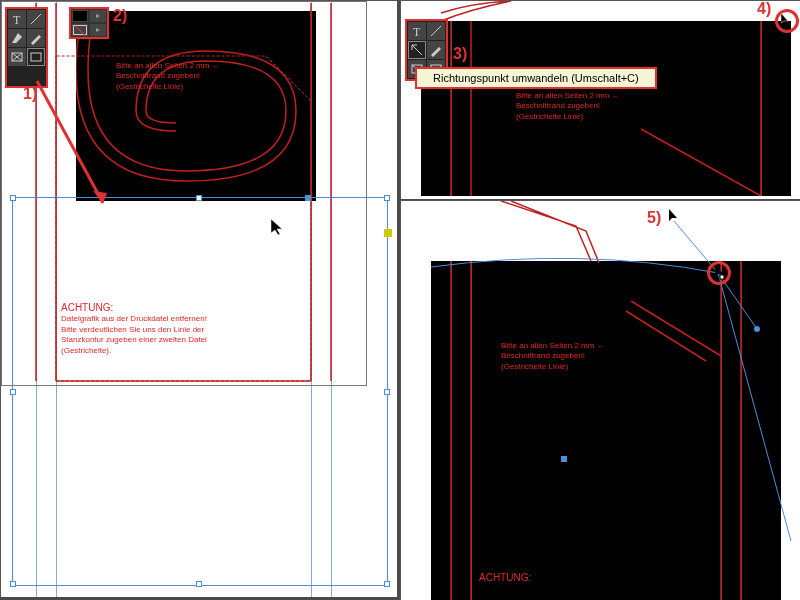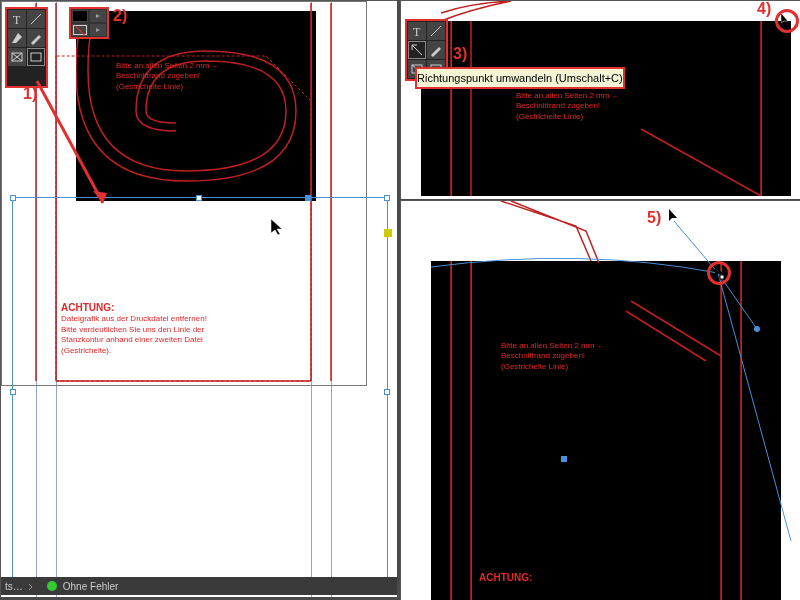--- a/index.html
+++ b/index.html
@@ -16,41 +16,41 @@
 
   .black-rect { position: absolute; background: #000; }
   .black-left-top { left: 75px; top: 10px; width: 240px; height: 190px; }
   .black-left-bottom { left: 20px; top: 200px; width: 366px; height: 385px; border: 1px solid #777; }
 
   .guide-v { position: absolute; width: 1px; background: #6080c0; opacity: 0.7; top: 0; bottom: 0; }
 
   .redline { stroke: #c02020; stroke-width: 1.5; fill: none; }
   .redline-dash { stroke: #c02020; stroke-width: 1; fill: none; stroke-dasharray: 3,2; }
   .red-text { color: #e02828; font-size: 8px; line-height: 1.3; position: absolute; font-family: Arial, sans-serif; }
-  .red-text-bold { font-weight: bold; font-size: 10px; }
+  .red-text-bold { font-weight: normal; font-size: 10px; }
 
   .toolbox { position: absolute; display: grid; grid-template-columns: 18px 18px; gap: 1px; background: #222; border: 2px solid #e03030; padding: 1px; z-index: 50; }
   .tool-btn { width: 18px; height: 18px; background: #444; display: flex; align-items: center; justify-content: center; cursor: pointer; }
   .tool-btn.sel { background: #222; border: 1px solid #888; }
   .tool-btn svg { width: 14px; height: 14px; }
 
   .swatch { position: absolute; display: flex; gap: 0; background: #222; border: 2px solid #e03030; z-index: 50; }
   .swatch-col { display: flex; flex-direction: column; }
   .swatch-cell { width: 18px; height: 14px; background: #444; border: 1px solid #333; display: flex; align-items: center; justify-content: center; }
   .swatch-fill { width: 14px; height: 10px; }
 
   .anno-num { position: absolute; color: #e03030; font-weight: bold; font-size: 16px; z-index: 60; }
   .arrow { position: absolute; z-index: 55; }
   .circle-anno { position: absolute; width: 24px; height: 24px; border: 3px solid #e03030; border-radius: 50%; z-index: 60; }
 
   .sel-handle { position: absolute; width: 6px; height: 6px; background: #fff; border: 1px solid #4a90d9; z-index: 30; }
   .sel-handle.center { background: #4a90d9; }
   .sel-border { position: absolute; border: 1px solid #4a90d9; z-index: 25; pointer-events: none; }
 
-  .tooltip { position: absolute; background: #f5f5d5; border: 1px solid #888; padding: 3px 0; font-size: 11px; z-index: 100; white-space: nowrap; }
+  .tooltip { position: absolute; background: #f5f5d5; border: 1px solid #888; padding: 3px 16px; font-size: 11px; z-index: 100; white-space: nowrap; }
 
   .cursor { position: absolute; z-index: 70; }
   .bezier { stroke: #4a90d9; stroke-width: 1; fill: none; }
 
   .statusbar { position: absolute; bottom: 0; left: 0; width: 396px; height: 18px; background: #3a3a3a; display: flex; align-items: center; font-size: 10px; color: #ccc; padding-left: 4px; z-index: 40; }
   .status-dot { width: 10px; height: 10px; border-radius: 50%; margin: 0 6px; }
   .status-green { background: #3c3; }
 </style>
 </head>
 <body>
@@ -77,21 +77,21 @@
       </svg>
       <div class="red-text" style="left:115px;top:60px">
         <span>Bitte an allen Seiten 2 mm</span> ←<br>
         <span>Beschnittrand zugeben!</span><br>
         <span>(Gestrichelte Linie)</span>
       </div>
       <div class="red-text" style="left:60px;top:300px">
         <span class="red-text-bold">ACHTUNG:</span><br>
         <span>Dateigrafik aus der Druckdatei entfernen!</span><br>
         <span>Bitte verdeutlichen Sie uns den Linie der</span><br>
-        <span>Stanzkontur anhand einer zweiten Datei</span><br>
+        <span>Stanzkontur zugeben einer zweiten Datei</span><br>
         <span>(Gestrichelte).</span>
       </div>
     </div>
 
     <div class="sel-handle" style="left:9px;top:194px"></div>
     <div class="sel-handle" style="left:195px;top:194px"></div>
     <div class="sel-handle" style="left:383px;top:194px"></div>
     <div class="sel-handle" style="left:9px;top:388px"></div>
     <div class="sel-handle" style="left:383px;top:388px"></div>
     <div class="sel-handle" style="left:9px;top:580px"></div>
@@ -165,28 +165,20 @@
         </div>
     </div>
   </div>
   <div class="anno-num" style="left:112px;top:6px">2)</div>
 
   <svg class="arrow" style="left:24px;top:76px" width="90" height="140">
     <line x1="12" y1="4" x2="78" y2="126" stroke="#e03030" stroke-width="3"></line>
     <polygon points="78,126 68,114 82,116" fill="#e03030"></polygon>
   </svg>
 
-  <div class="statusbar">
-    <span>ts…</span>
-    <svg width="10" height="10" style="margin:0 4px">
-        <path d="M2,3 L5,6 L2,9" stroke="#999" fill="none"></path>
-      </svg>
-    <div class="status-dot status-green"></div>
-    <span>Ohne Fehler</span>
-  </div>
 </div>
 
 <div class="panel panel-tr">
   <div class="canvas canvas-tr">
     <div class="black-rect" style="left:20px;top:20px;width:370px;height:175px">
       <div class="guide-v" style="left:30px"></div>
       <div class="guide-v" style="left:340px"></div>
       <svg width="380" height="175" style="position:absolute">
         <path class="redline" d="M 30,0 Q 30,5 30,175 M 50,0 L 50,175 M 340,0 L 340,175"></path>
         <path class="redline" d="M 220,108 L 340,175"></path>

